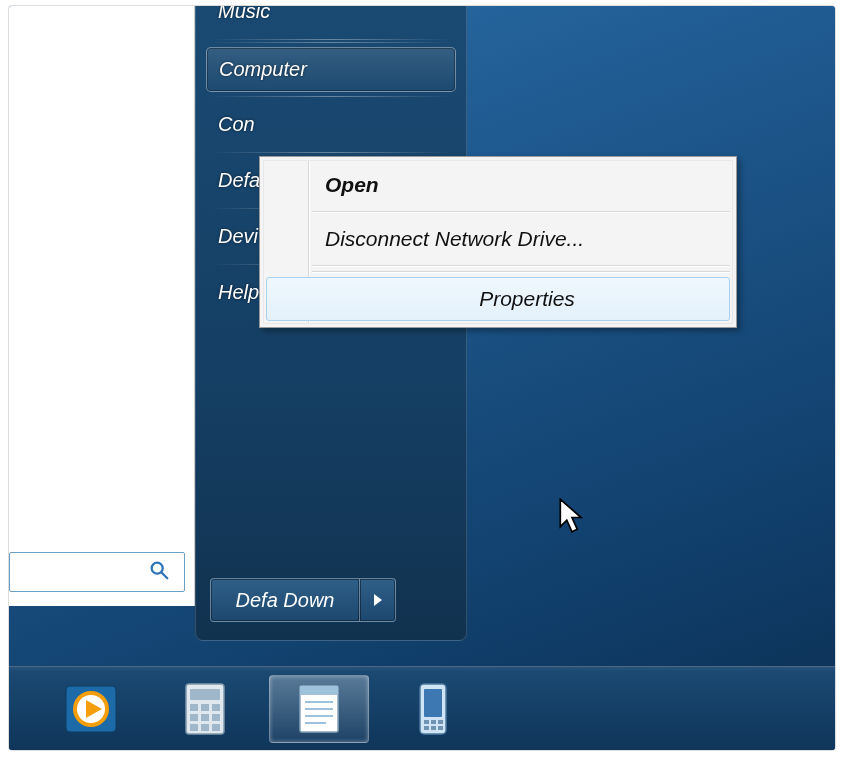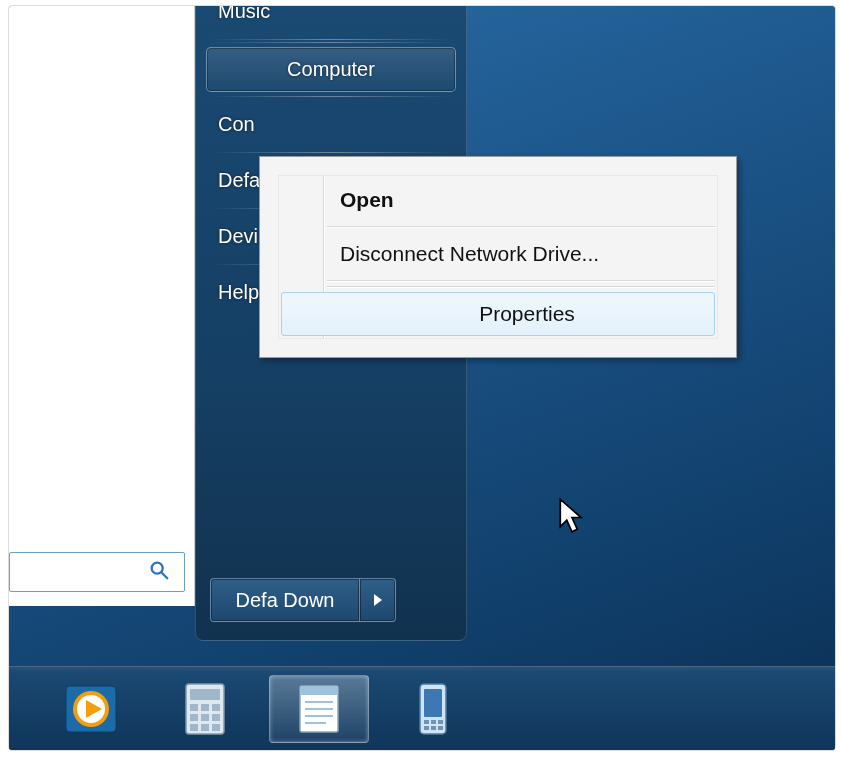--- a/index.html
+++ b/index.html
@@ -19,20 +19,21 @@
     height: 746px;
     border: 1px solid #ddd;
     border-radius: 4px;
     overflow: hidden;
     background: #fff;
   }
   .desktop {
     position: absolute;
     inset: 0;
     background: linear-gradient(160deg,#2a6fa8 0%,#1f5a90 30%,#0f3c67 80%,#0c2f52 100%);
+    font-style: italic;
   }
   
   .start-left {
     position: absolute;
     left: 0;
     top: -5px;
     width: 186px;
     height: 605px;
     background: #fff;
     border-right: 1px solid rgba(0,0,0,.2);
@@ -76,21 +77,20 @@
     margin: 2px 14px;
     background: linear-gradient(90deg, rgba(255,255,255,0) 0%, rgba(255,255,255,.35) 50%, rgba(255,255,255,0) 100%);
   }
   .right-item.selected {
     margin: 4px 10px;
     padding: 10px 12px;
     border: 1px solid rgba(255,255,255,.35);
     border-radius: 5px;
     background: linear-gradient(180deg, rgba(255,255,255,.12) 0%, rgba(255,255,255,.02) 100%);
     box-shadow: inset 0 0 0 1px rgba(0,0,0,.3);
-    text-align: center;
   }
   
   .shutdown {
     position: absolute;
     left: 14px;
     bottom: 18px;
     display: flex;
     height: 44px;
   }
   .shutdown-main, .shutdown-arrow {
@@ -121,21 +121,21 @@
   }
   
   .context-menu {
     position: absolute;
     left: 250px;
     top: 150px;
     width: 478px;
     background: #f4f4f4;
     border: 1px solid #9a9a9a;
     box-shadow: 3px 3px 6px rgba(0,0,0,.35);
-    padding: 18px;
+    padding: 3px;
   }
   .cm-inner {
     border: 1px solid #e8e8e8;
     background: #f4f4f4;
     position: relative;
   }
   .cm-gutter {
     position: absolute;
     left: 44px;
     top: 0;

